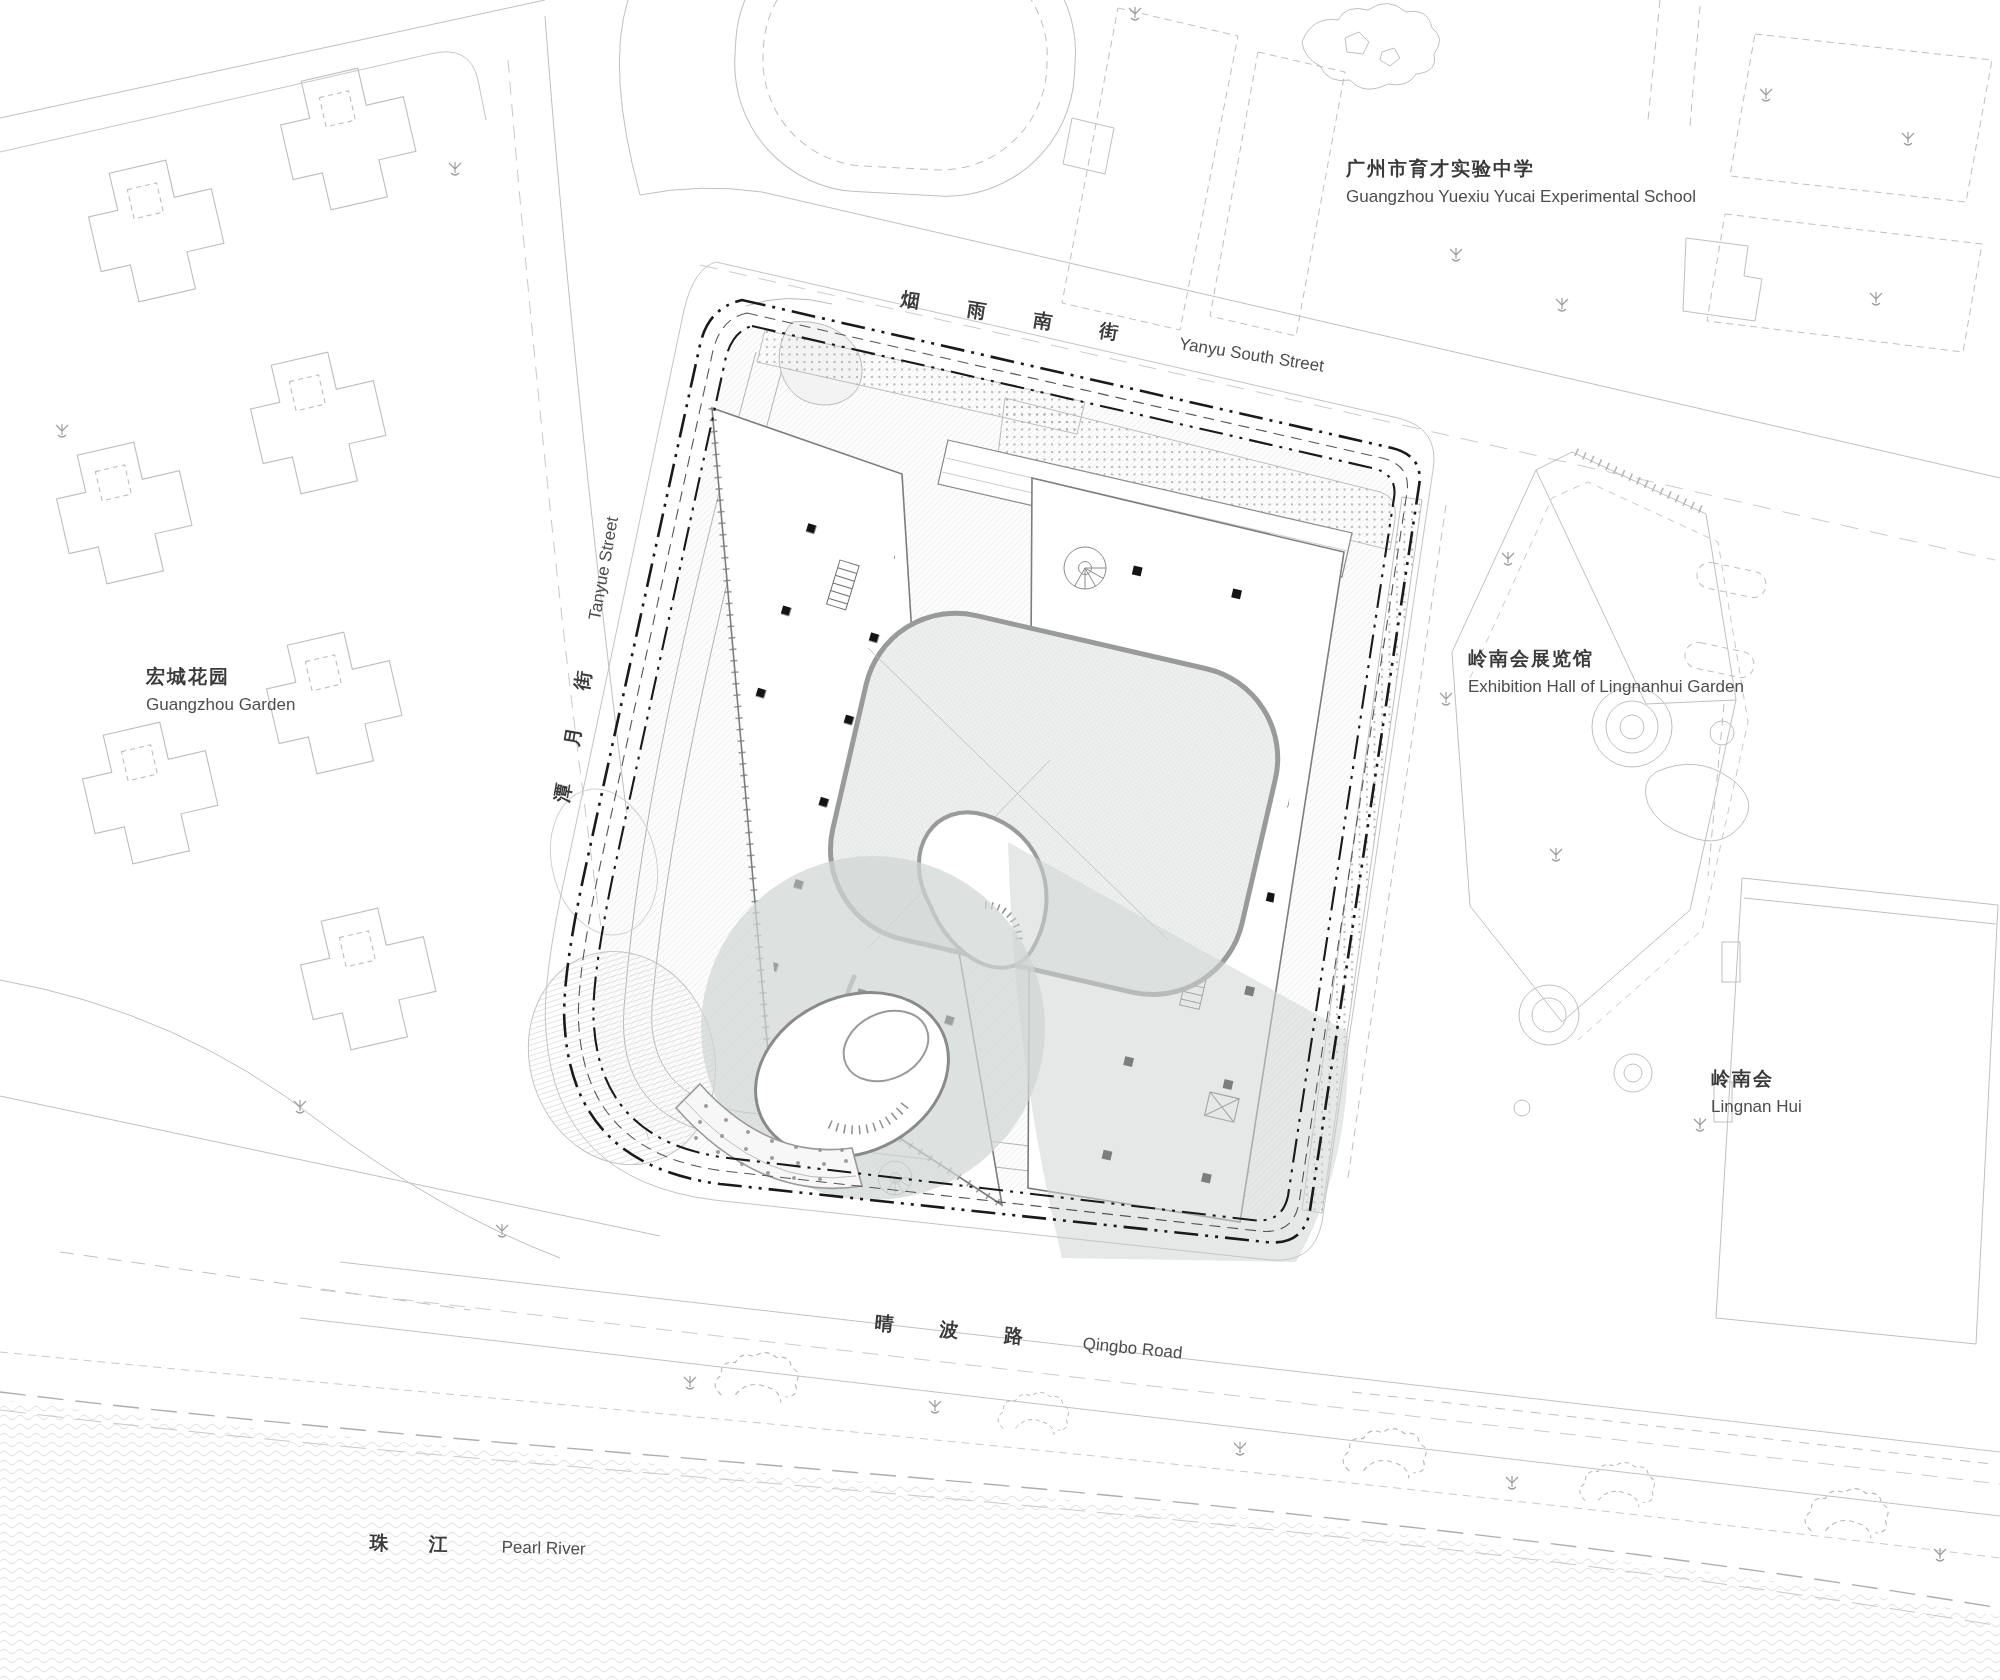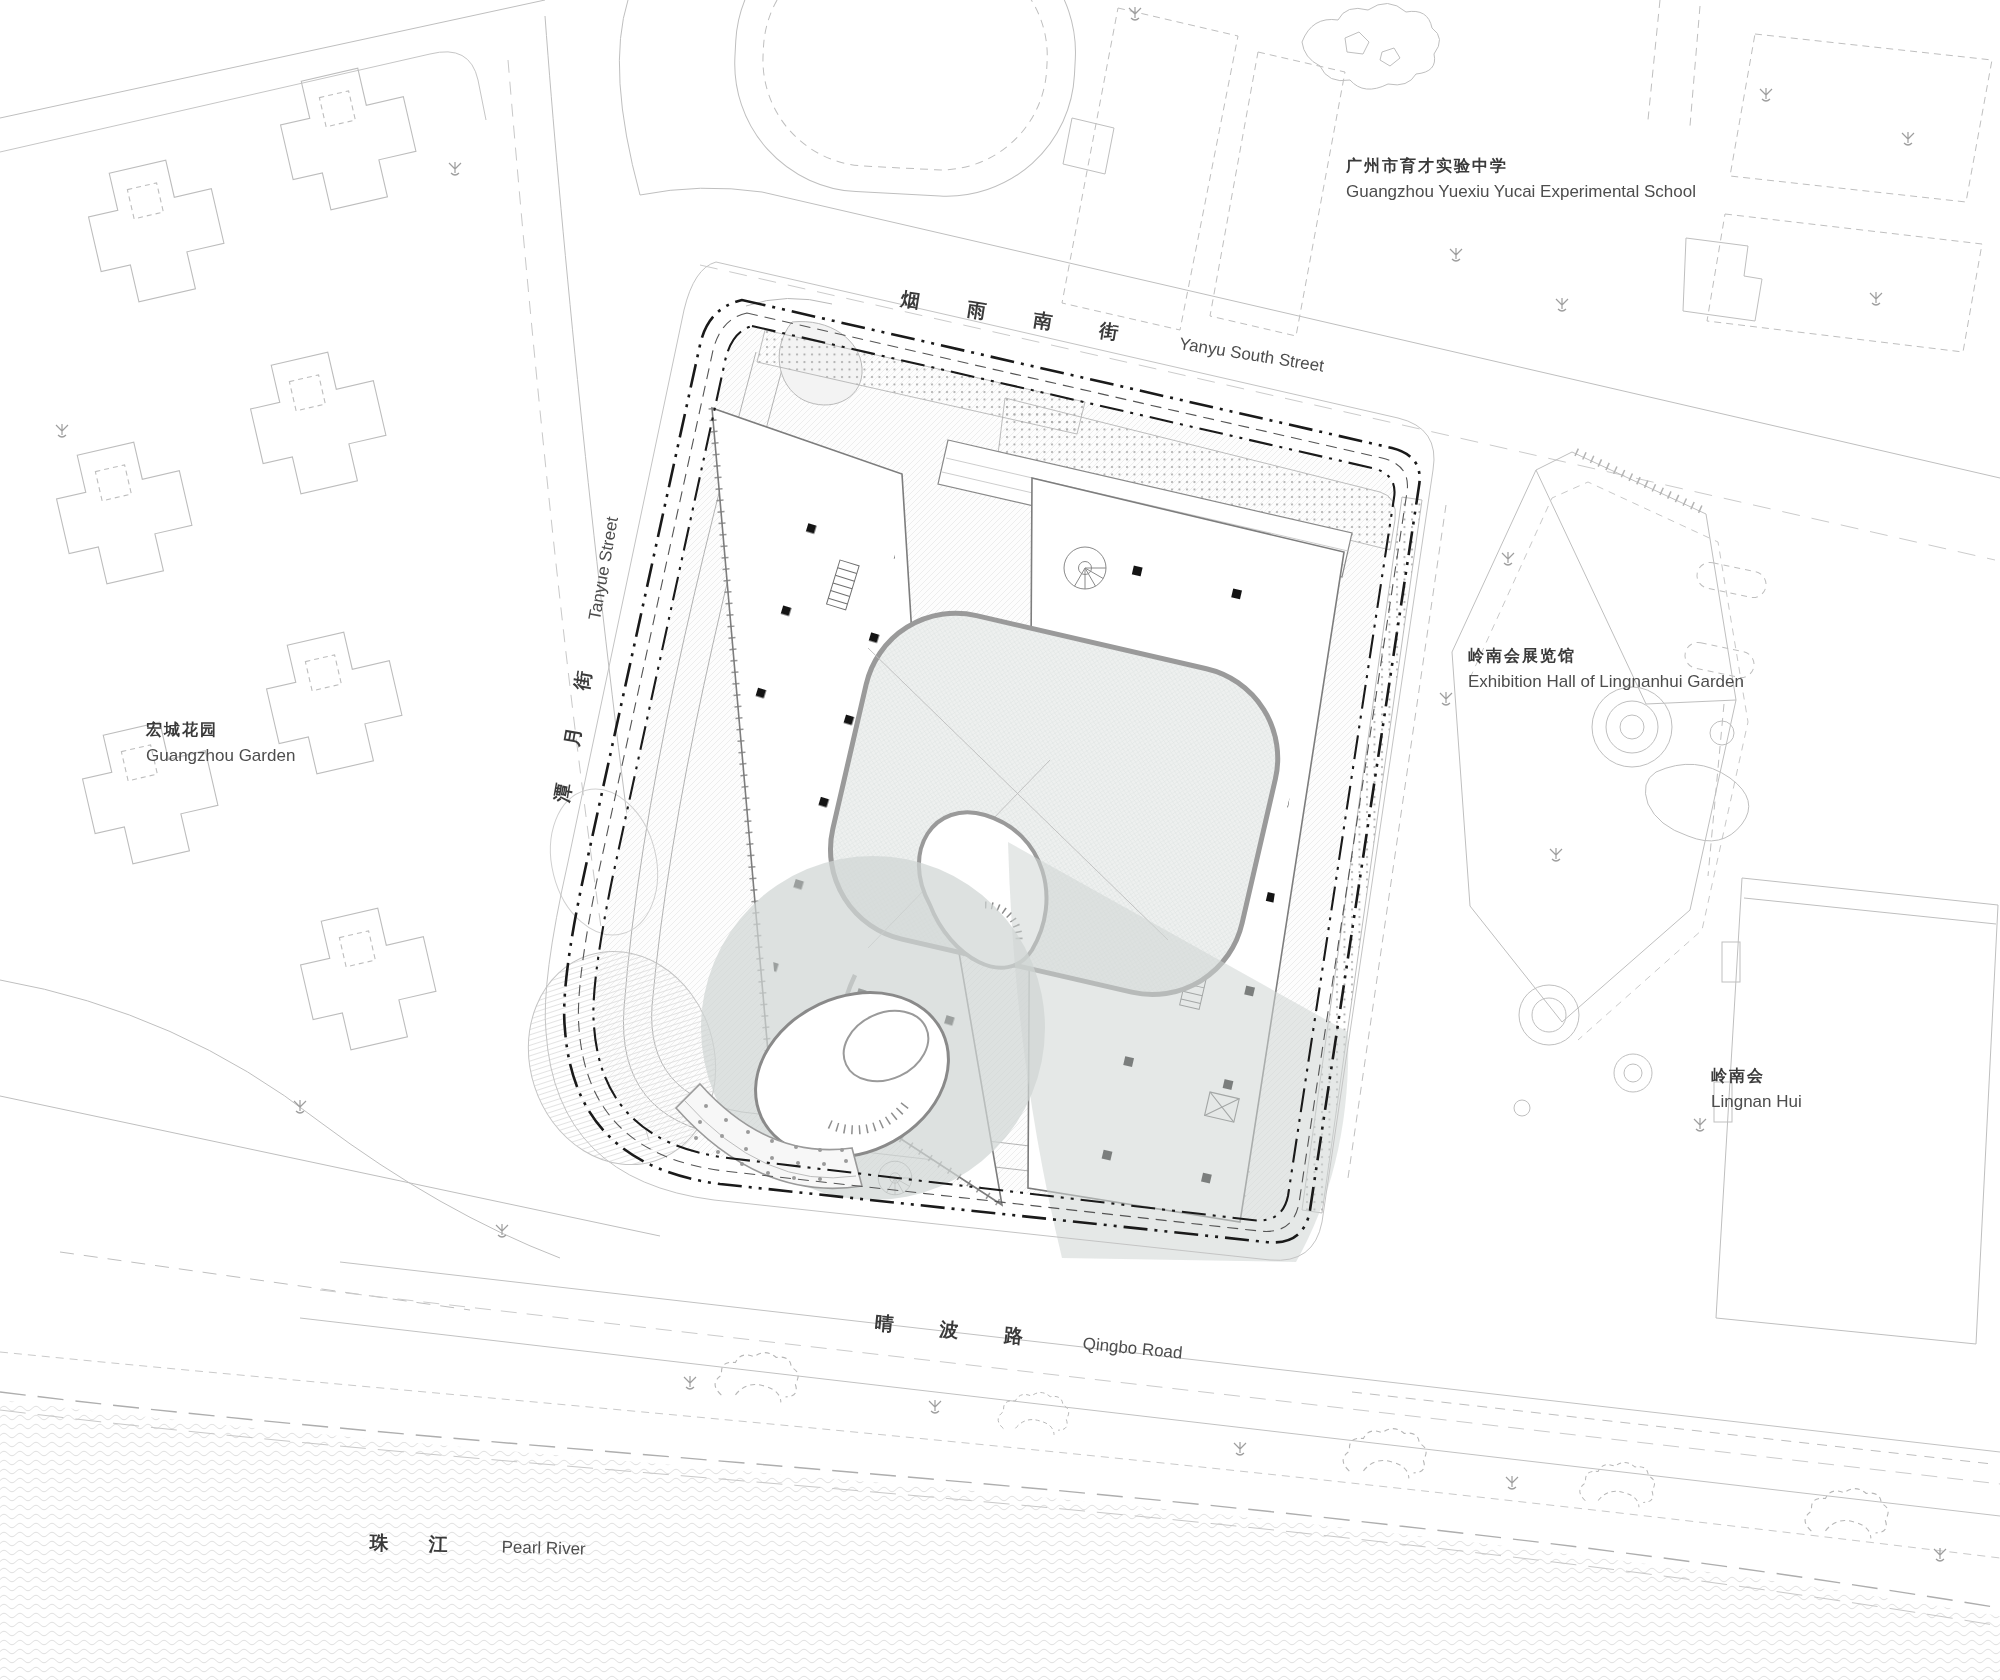--- a/index.html
+++ b/index.html
@@ -1,28 +1,28 @@
 <!DOCTYPE html>
 <html><head>
 <meta charset="utf-8">
 <style>
   html,body{margin:0;padding:0;background:#ffffff;}
   body{width:2000px;height:1680px;position:relative;overflow:hidden;
        font-family:"Liberation Sans",sans-serif;}
   #canvas{position:absolute;left:0;top:0;width:2000px;height:1680px;}
   svg{display:block;}
   .lbl{position:absolute;white-space:nowrap;color:#3c3c3c;}
-  .lbl .cn{font-size:16px;font-weight:700;color:#3a3a3a;letter-spacing:2px;}
+  .lbl .cn{font-size:19px;font-weight:700;color:#3a3a3a;letter-spacing:2px;}
   .lbl .en{font-size:17px;font-weight:400;color:#4d4d4d;}
   .stack .cn{display:block;}
   .stack .en{display:block;margin-top:5px;letter-spacing:0;text-align:right;}
   .inline-lbl{display:flex;align-items:baseline;}
   .inline-lbl .en{margin-left:14px;}
   #lbl-school{left:1346px;top:156px;}
-  #lbl-hongcheng{left:146px;top:720px;}
+  #lbl-hongcheng{left:146px;top:664px;}
   #lbl-exhibition{left:1468px;top:646px;}
   #lbl-lingnanhui{left:1711px;top:1066px;}
   #lbl-yanyu{left:903px;top:286px;transform:rotate(9deg);transform-origin:0 0;}
   #lbl-yanyu .cn{letter-spacing:48px;font-size:19px;}
   #lbl-qingbo{left:876px;top:1310px;transform:rotate(5.5deg);transform-origin:0 0;}
   #lbl-qingbo .cn{letter-spacing:46px;font-size:19px;}
   #lbl-pearl{left:370px;top:1530px;transform:rotate(1.5deg);transform-origin:0 0;}
   #lbl-pearl .cn{letter-spacing:40px;font-size:19px;}
   #lbl-tanyue{left:549px;top:800px;transform:rotate(-80deg);transform-origin:0 0;}
   #lbl-tanyue .cn{letter-spacing:38px;font-size:19px;}

